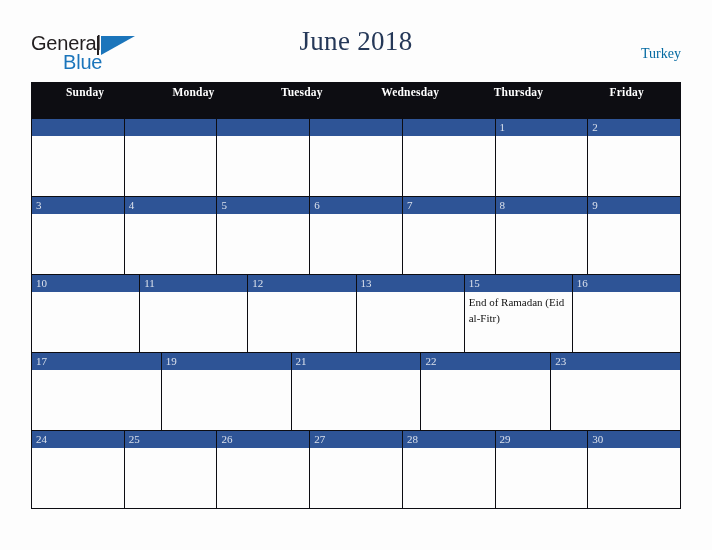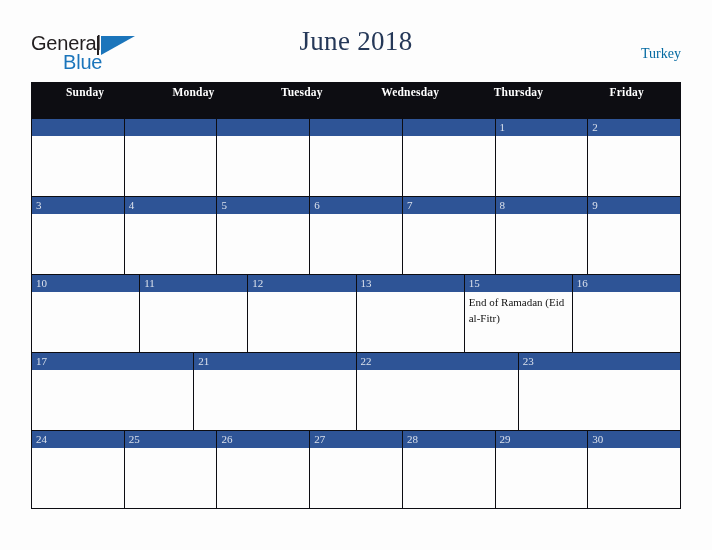--- a/index.html
+++ b/index.html
@@ -302,20 +302,25 @@
         </div>
       </div>
       <div class="week-row">
         <div class="day-cell">
           <div class="daybar">
             <div class="daynum">17</div>
           </div>
         </div>
         <div class="day-cell">
           <div class="daybar">
+            <div class="daynum">19</div>
+          </div>
+        </div>
+        <div class="day-cell">
+          <div class="daybar">
             <div class="daynum">21</div>
           </div>
         </div>
         <div class="day-cell">
           <div class="daybar">
             <div class="daynum">22</div>
           </div>
         </div>
         <div class="day-cell">
           <div class="daybar">

